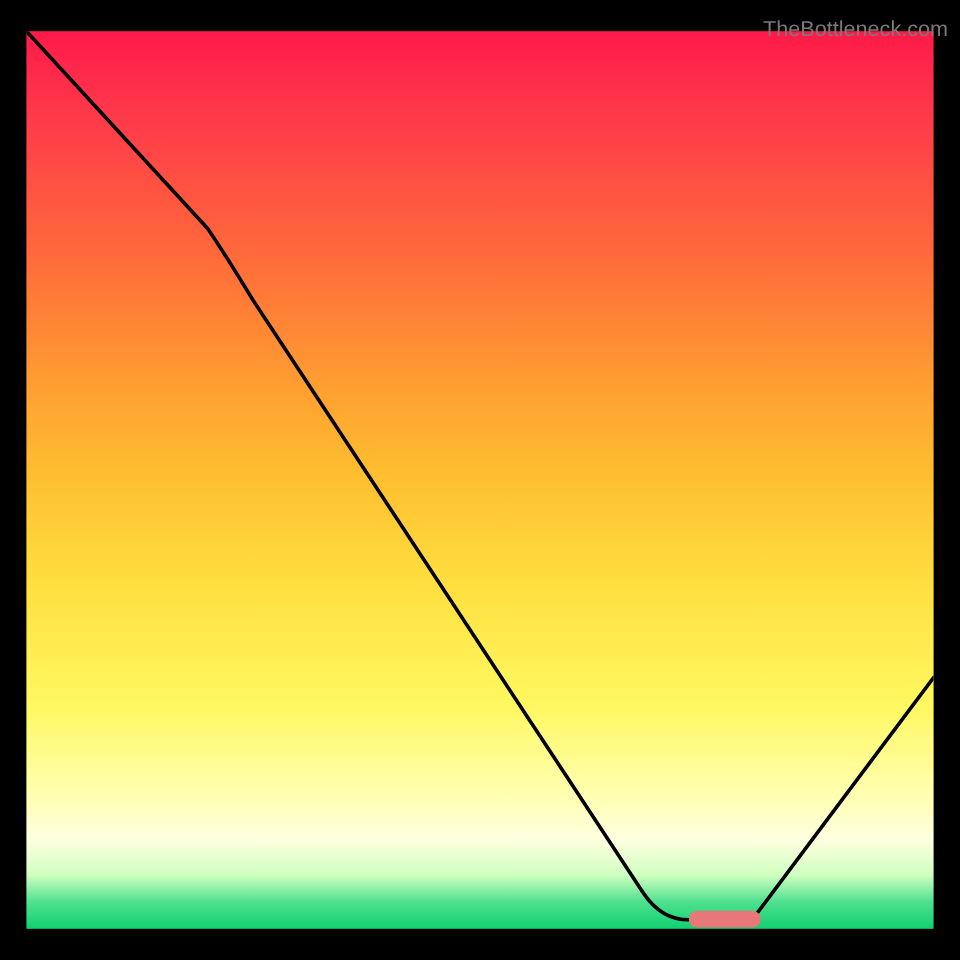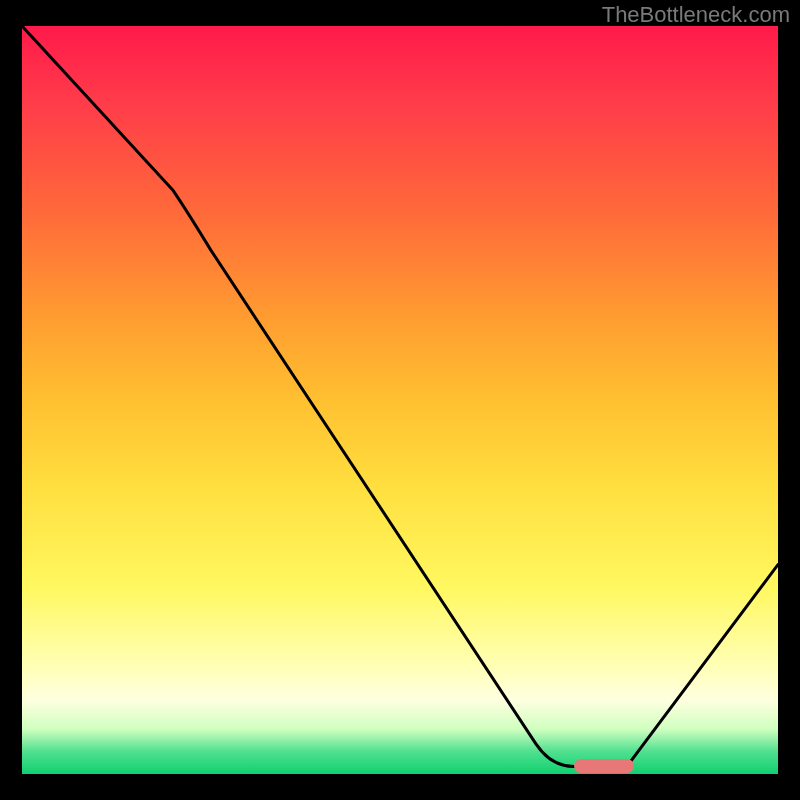--- a/index.html
+++ b/index.html
@@ -12,24 +12,24 @@
     overflow: hidden;
   }
   .container {
     width: 800px;
     height: 800px;
     position: relative;
     background: #000;
   }
   .watermark {
     position: absolute;
-    top: 2px;
+    top: 14px;
     right: 10px;
     color: #7a7a7a;
-    font-size: 22px;
+    font-size: 18px;
     font-weight: 500;
     z-index: 10;
   }
   .plot-area {
     position: absolute;
     left: 22px;
     top: 26px;
     width: 756px;
     height: 748px;
     background: linear-gradient(to bottom,

